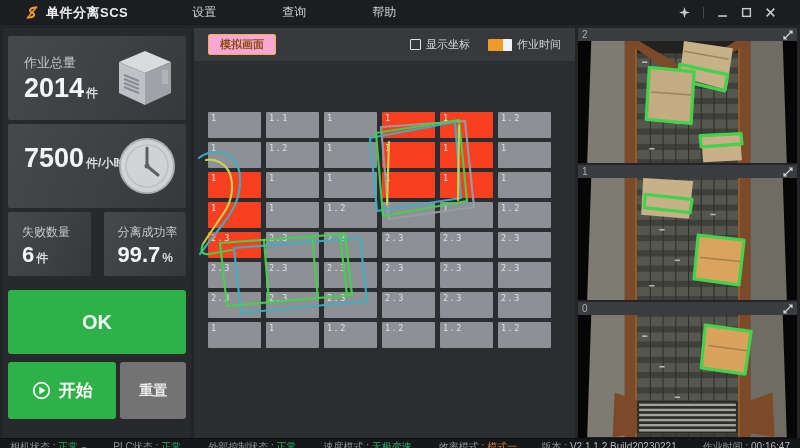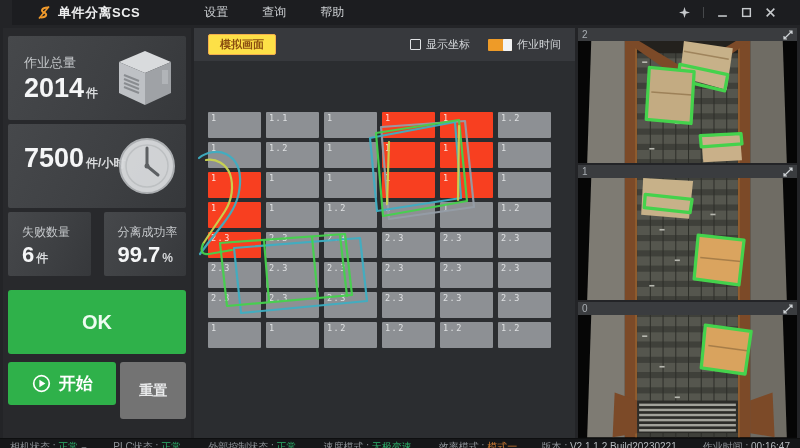--- a/index.html
+++ b/index.html
@@ -2,24 +2,24 @@
 <html><head>
 <meta charset="utf-8">
 <style>
   * { margin:0; padding:0; box-sizing:border-box; }
   html,body { width:800px; height:448px; overflow:hidden; background:#232427;
     font-family:"Liberation Sans","DejaVu Sans",sans-serif; }
   .app { width:800px; height:448px; display:flex; flex-direction:column; }
 
   
   .titlebar { height:25px; background:#1c1d20; display:flex; align-items:center;
-    padding:0 24px; flex:0 0 25px;margin-left:12px; }
+    padding:0 24px; flex:0 0 25px; }
   .logo { width:16px; height:16px; margin-right:6px; }
   .app-title { font-size:13px; font-weight:bold; color:#ecedee; letter-spacing:0.5px; }
-  .menu-bar { display:flex; gap:34px; margin-left:64px; }
+  .menu-bar { display:flex; gap:66px; margin-left:64px; }
   .menu-item { font-size:12px; color:#ced1d4; cursor:default; }
   .win-controls { margin-left:auto; display:flex; align-items:center; gap:13px; }
   .win-sep { width:1px; height:11px; background:#46484b; }
 
   
   .main { flex:1; display:flex; gap:3px; padding:3px 3px 0 3px; background:#232427; }
 
   
   .sidebar { width:188px; background:#28292c; padding:8px 5px 0 5px; display:flex;
     flex-direction:column; }
@@ -31,31 +31,31 @@
   .card .stat-unit { font-size:12px; font-weight:bold; color:#d8dadc; margin-left:2px; }
   .card-icon { position:absolute; right:8px; top:50%; transform:translateY(-50%); opacity:.95; }
   .half-row { display:flex; gap:13px; margin-bottom:14px; }
   .card.half { flex:1; height:64px; padding:12px 0 0 14px; }
   .card.half .stat-label { font-size:12px; }
   .card.half .stat-value { font-size:22px; }
   .ok-btn { height:64px; background:#2fb14a; border:none; border-radius:3px;
     color:#eefcf1; font-size:20px; font-weight:bold; width:100%; margin-bottom:8px;
     font-family:inherit; }
   .btn-row { display:flex; gap:4px; }
-  .start-btn { flex:1.65; height:43px; background:#2fb14a; border:none; border-radius:3px;
+  .start-btn { flex:1.65; height:57px; background:#2fb14a; border:none; border-radius:3px;
     color:#fff; font-size:17px; font-weight:bold; display:flex; align-items:center;
     justify-content:center; gap:8px; font-family:inherit; }
   .reset-btn { flex:1; height:57px; background:#737373; border:none; border-radius:3px;
     color:#e9eaeb; font-size:14px; font-weight:bold; font-family:inherit; }
 
   
   .center { flex:1; background:#2b2d30; position:relative; }
   .center-top { height:33px; background:#37393d; display:flex; align-items:center;
     padding:0 14px; }
-  .sim-btn { width:68px; height:21px; background:#fde047; border:1px solid #f3ae4d;
+  .sim-btn { width:68px; height:21px; background:#f9a8d4; border:1px solid #f3ae4d;
     border-radius:2px; color:#8a4d10; font-size:11px; font-weight:bold; font-family:inherit; }
   .ctr-right { margin-left:auto; display:flex; align-items:center; gap:18px; }
   .chk-wrap,.tgl-wrap { display:flex; align-items:center; gap:5px; }
   .checkbox { width:11px; height:11px; border:1.5px solid #e2e4e6; border-radius:1px;
     background:transparent; }
   .ctrl-label { font-size:11px; color:#d4d7da; }
   .toggle { width:24px; height:12px; background:#ee9b28; border-radius:1px; position:relative; }
   .toggle .knob { position:absolute; right:0; top:0; width:9px; height:12px;
     background:#f2f3f4; border-radius:1px; }
 

